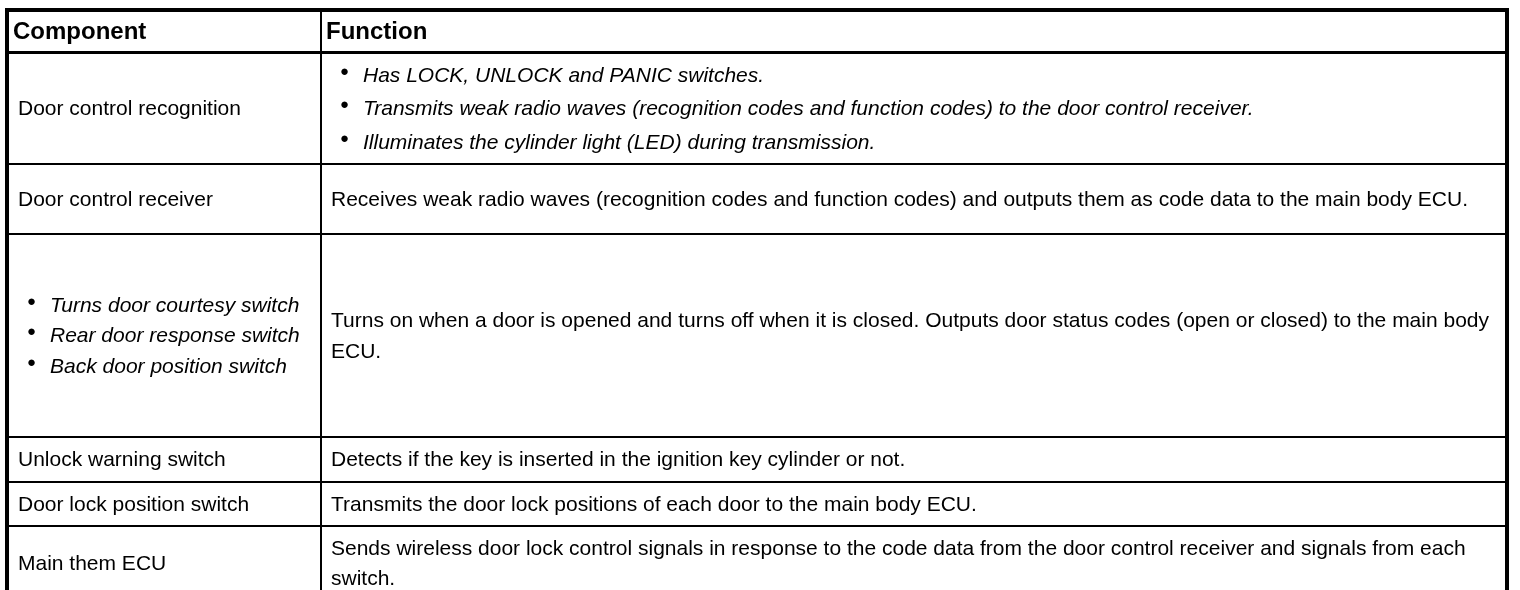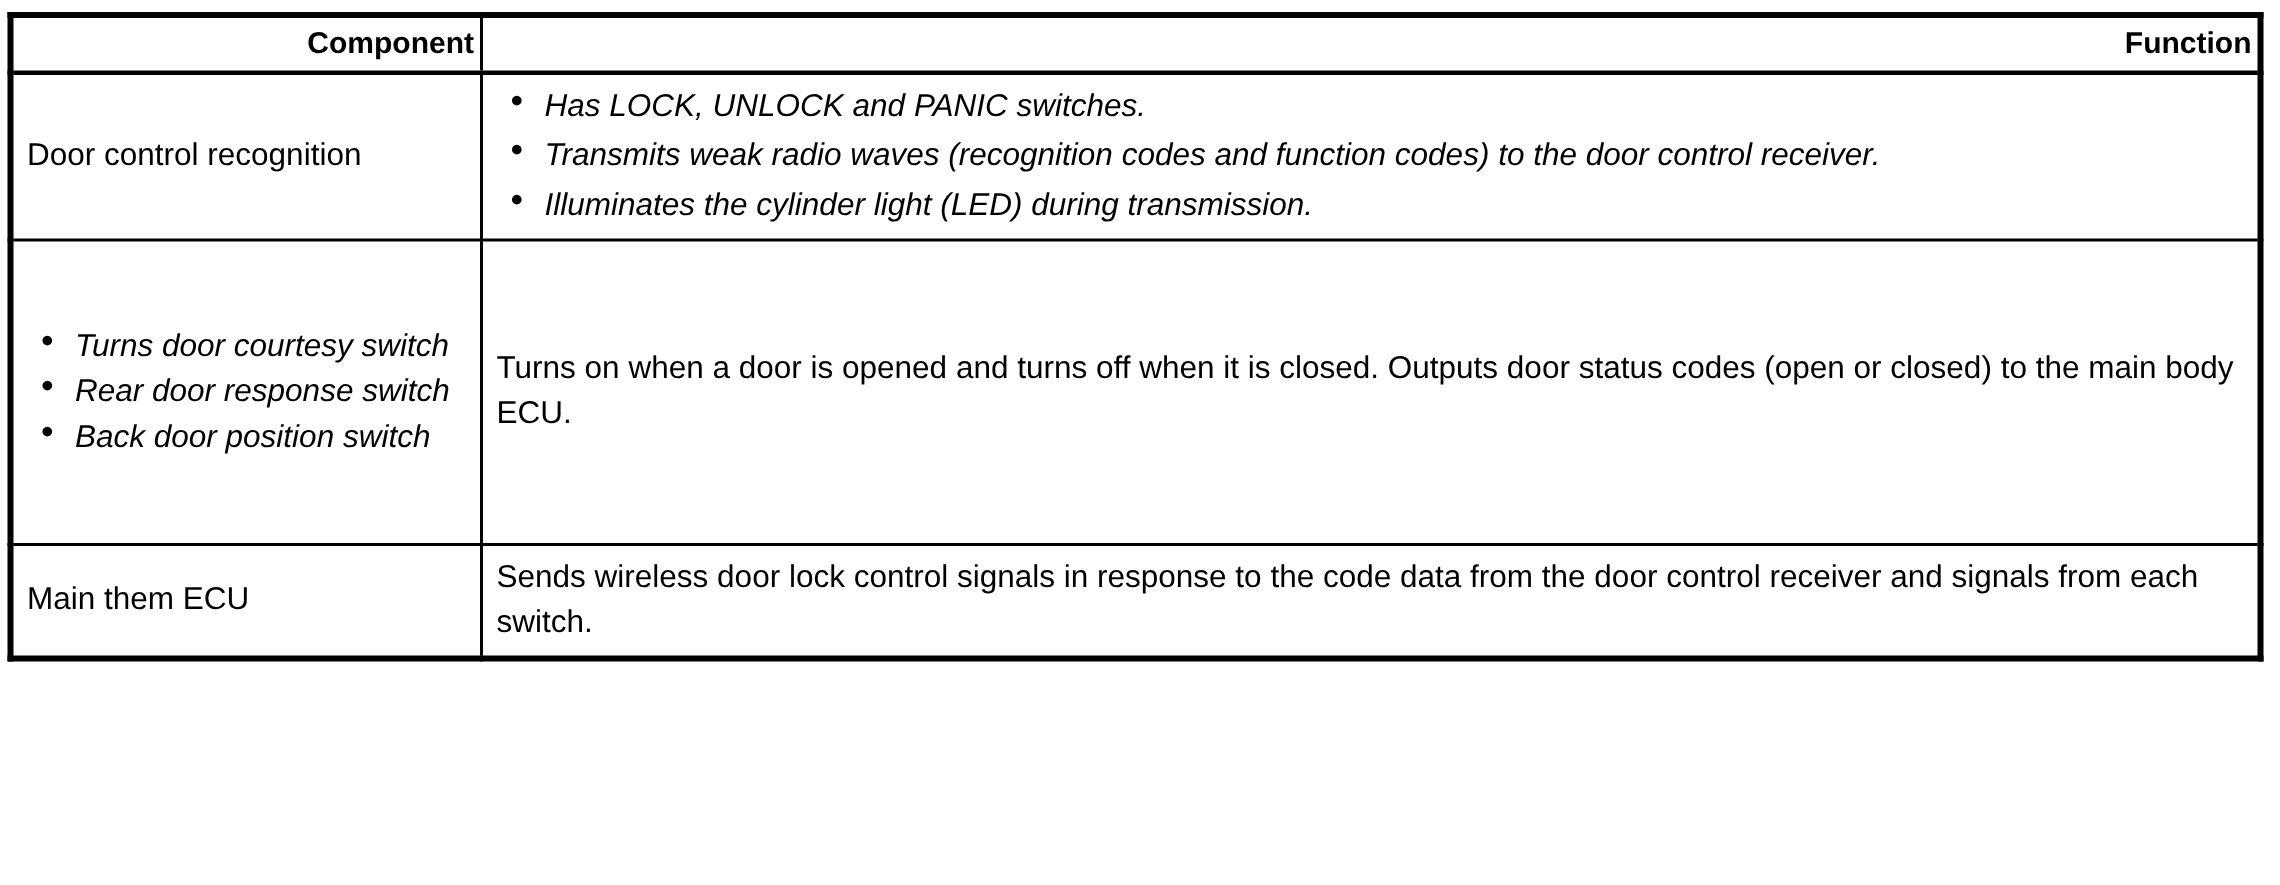--- a/index.html
+++ b/index.html
@@ -26,22 +26,22 @@
   table.spec-table td {
     border: 2px solid #000000;
     vertical-align: middle;
     font-size: 21px;
     line-height: 1.45;
   }
   table.spec-table thead th {
     height: 38px;
     border-bottom: 3px solid #000000;
     font-weight: bold;
-    font-size: 20px;
-    text-align: right;
+    font-size: 24px;
+    text-align: left;
     padding: 2px 4px;
     margin-top: 31px;
   }
   td.cell {
     padding: 6px 10px 6px 9px;
     text-align: left;
   }
   tr.row-transmitter        { height: 110px; }
   tr.row-receiver           { height: 70px;  }
   tr.row-courtesy           { height: 203px; }
@@ -96,20 +96,28 @@
               <span class="bullet-text">Transmits weak radio waves (recognition codes and function codes) to the door control receiver.</span>
             </li>
             <li>
               <span class="marker">●</span>
               <span class="bullet-text">Illuminates the cylinder light (LED) during transmission.</span>
             </li>
           </ul>
         </td>
       </tr>
 
+      <tr class="row-receiver">
+        <td class="cell">
+          <span>Door control receiver</span>
+        </td>
+        <td class="cell">
+          <span>Receives weak radio waves (recognition codes and function codes) and outputs them as code data to the main body ECU.</span>
+        </td>
+      </tr>
 
       <tr class="row-courtesy">
         <td class="cell">
           <ul class="bullets">
             <li>
               <span class="marker">●</span>
               <span class="bullet-text">Turns door courtesy switch</span>
             </li>
             <li>
               <span class="marker">●</span>
@@ -119,21 +127,37 @@
               <span class="marker">●</span>
               <span class="bullet-text">Back door position switch</span>
             </li>
           </ul>
         </td>
         <td class="cell">
           <span>Turns on when a door is opened and turns off when it is closed. Outputs door status codes (open or closed) to the main body ECU.</span>
         </td>
       </tr>
 
+      <tr class="row-unlock-warning">
+        <td class="cell">
+          <span>Unlock warning switch</span>
+        </td>
+        <td class="cell">
+          <span>Detects if the key is inserted in the ignition key cylinder or not.</span>
+        </td>
+      </tr>
 
+      <tr class="row-door-lock-position">
+        <td class="cell">
+          <span>Door lock position switch</span>
+        </td>
+        <td class="cell">
+          <span>Transmits the door lock positions of each door to the main body ECU.</span>
+        </td>
+      </tr>
 
       <tr class="row-main-body-ecu">
         <td class="cell">
           <span>Main them ECU</span>
         </td>
         <td class="cell">
           <span>Sends wireless door lock control signals in response to the code data from the door control receiver and signals from each switch.</span>
         </td>
       </tr>
 

